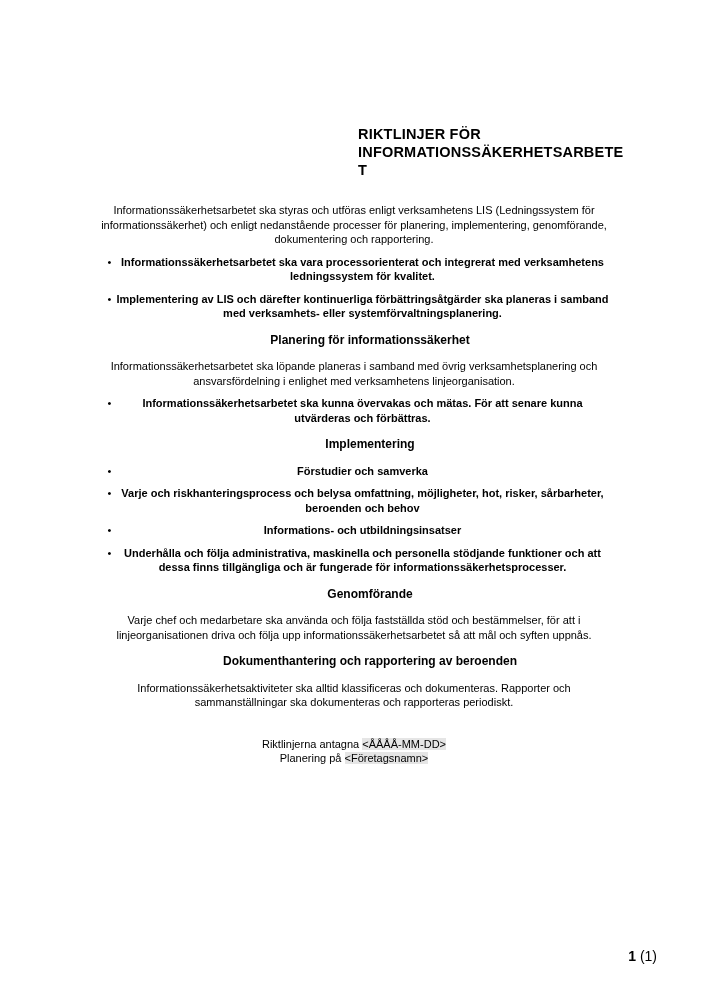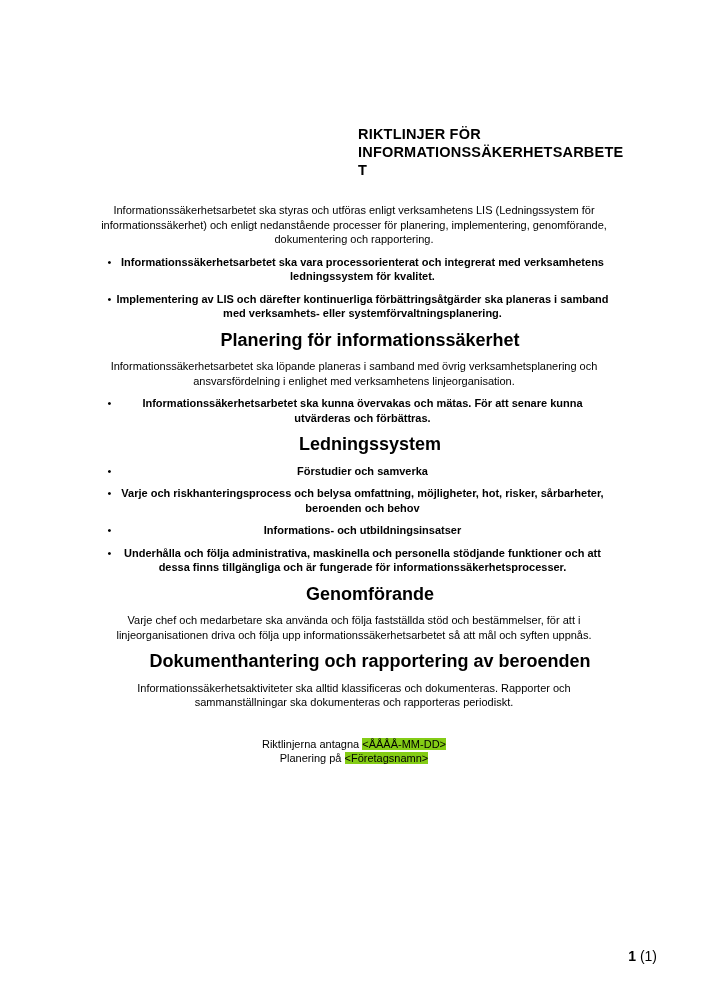--- a/index.html
+++ b/index.html
@@ -11,28 +11,28 @@
   .title{
     position:absolute;left:358px;top:84px;width:270px;
     font-size:14.5px;font-weight:bold;line-height:18px;letter-spacing:0.2px;margin-top:41px;
   }
   .content{
     position:absolute;left:99px;top:203px;width:510px;
     font-size:11px;line-height:14.5px;text-align:center;
   }
   .content p{margin:0 0 8px 0;}
   .content h2{
-    font-size:18px;font-weight:bold;margin:12px;line-height:14.5px;padding-left:32px;
+    font-size:12px;font-weight:bold;margin:12px;line-height:14.5px;padding-left:32px;
   }
   .bullet{display:flex;margin:0 0 8px 0;}
   .bullet .dot{flex:none;width:17px;padding-left:4px;box-sizing:border-box;}
   .bullet .bt{flex:1;font-weight:bold;}
   .signoff{margin-top:27px;}
   .signoff .line{white-space:pre-wrap;}
-  .hl{background:#84cc16;}
+  .hl{background:#e5e5e5;}
   .footer{
     position:absolute;top:948px;right:50px;font-size:14px;white-space:pre;
   }
   .footer .b{font-weight:bold;}
 </style>
 </head>
 <body>
 
 <div class="page">
 
@@ -55,21 +55,21 @@
       <span class="bt">Implementering av LIS och därefter kontinuerliga förbättringsåtgärder ska planeras i samband med verksamhets- eller systemförvaltningsplanering.</span>
     </div>
 
     <h2>Planering för informationssäkerhet</h2>
     <p>Informationssäkerhetsarbetet ska löpande planeras i samband med övrig verksamhetsplanering och ansvarsfördelning i enlighet med verksamhetens linjeorganisation.</p>
     <div class="bullet">
       <span class="dot">•</span>
       <span class="bt">Informationssäkerhetsarbetet ska kunna övervakas och mätas. För att senare kunna utvärderas och förbättras.</span>
     </div>
 
-    <h2>Ledningssystem</h2>
+    <h2>Implementering</h2>
     <div class="bullet">
       <span class="dot">•</span>
       <span class="bt">Förstudier och samverka</span>
     </div>
     <div class="bullet">
       <span class="dot">•</span>
       <span class="bt">Varje och riskhanteringsprocess och belysa omfattning, möjligheter, hot, risker, sårbarheter, beroenden och behov</span>
     </div>
     <div class="bullet">
       <span class="dot">•</span>

